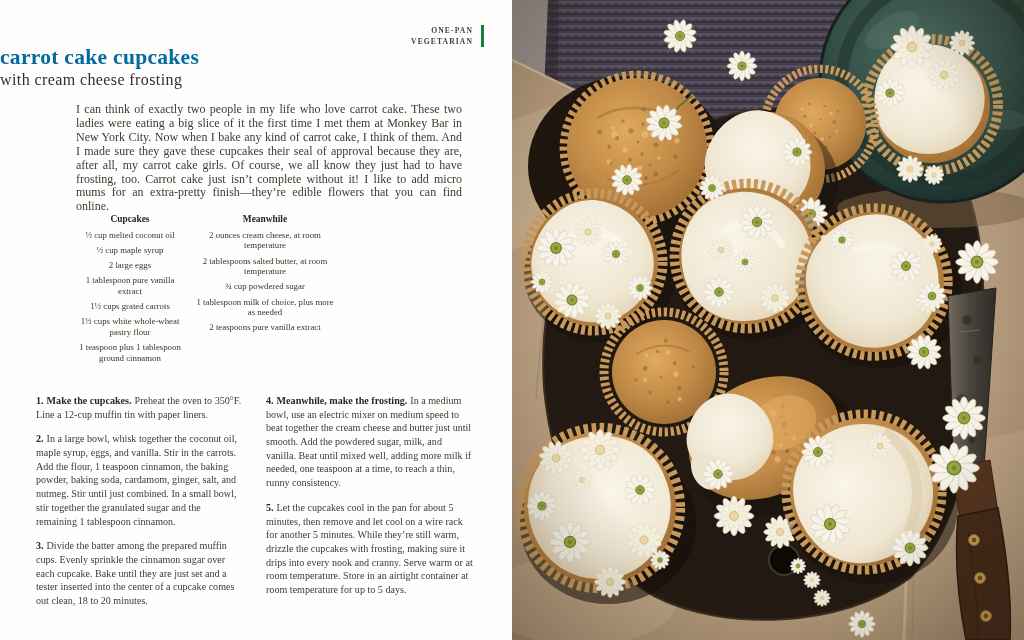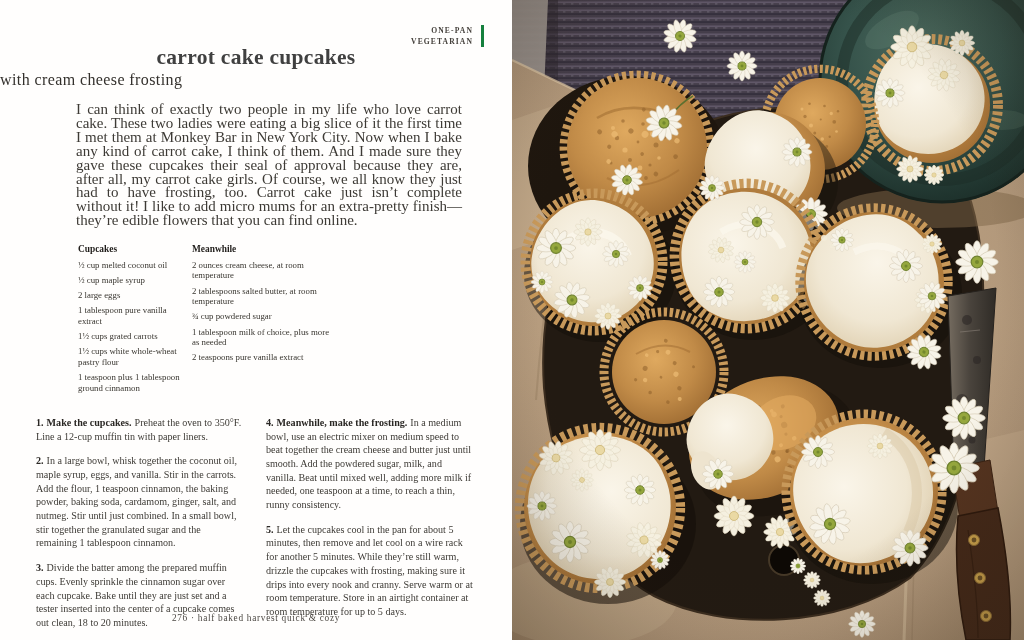--- a/index.html
+++ b/index.html
@@ -3,38 +3,38 @@
 <meta charset="utf-8">
 <style>
   html,body{margin:0;padding:0;background:#888;}
   .spread{width:1024px;height:640px;display:flex;overflow:hidden;background:#fff;
           font-family:"Liberation Serif", serif;}
   
   .page-left{position:relative;width:512px;height:640px;background:#fffefd;overflow:hidden;}
   .tags{position:absolute;top:25px;right:28px;text-align:right;font-size:7.6px;font-weight:700;
         letter-spacing:1.1px;color:#45413c;line-height:11px;border-right:3px solid #15803d;
         padding-right:8px;}
-  .title{margin:46px 0 0;text-align:center;font-size:21.5px;font-weight:700;color:#404040;
+  .title{margin:46px 0 0;text-align:left;font-size:21.5px;font-weight:700;color:#0369a1;
          letter-spacing:.3px;line-height:23px;}
   .subtitle{margin:2px 0 0;font-size:16px;font-weight:400;color:#33302c;
             letter-spacing:.4px;line-height:18px;}
   .meta{margin:13px 10px 0;text-align:center;font-size:9px;color:#3c3935;line-height:11px;}
   .meta b{font-size:8px;letter-spacing:.6px;}
   .meta .sep{padding:0 3px;}
-  .intro{width:386px;margin:14px 0 0 76px;font-size:15px;line-height:13.9px;text-align:justify;
+  .intro{width:386px;margin:14px 0 0 76px;font-size:12px;line-height:13.9px;text-align:justify;
          color:#3d3a35;}
-  .ing{display:flex;margin:16px 0 0 78px;}
+  .ing{display:flex;margin:0 0 0 78px;text-align:center;}
   .ing-col{font-size:8.8px;line-height:10.6px;color:#38352f;}
   .ing-col.c1{width:104px;margin-right:10px;}
   .ing-col.c2{width:122px;margin-right:10px;}
   .ing-col.c3{width:146px;}
   .ing-col h3{margin:0 0 5px;font-size:9.4px;color:#211e1b;}
   .ing-col p{margin:0 0 4.6px;}
   .steps{display:flex;margin:18px 0 0 36px;}
-  .steps-col{width:208px;font-size:10.1px;line-height:13.7px;color:#3d3a35;}
+  .steps-col{width:208px;font-size:10.1px;line-height:13.7px;color:#3d3a35;margin-top:8px;}
   .steps-col.s1{margin-right:22px;}
   .step{margin:0 0 11px;}
   .step b.num{margin-right:3px;color:#2a2724;}
   .step b.lead{color:#2a2724;}
   .step b.lead:not(:empty){margin-right:3px;}
   .footer{position:absolute;bottom:17px;left:0;width:512px;text-align:center;font-size:9.3px;
           letter-spacing:.7px;color:#4c4843;}
   
   .page-right{position:relative;width:512px;height:640px;overflow:hidden;background:#b59b7d;}
   .page-right svg{display:block;}
@@ -83,21 +83,20 @@
         <p class="step"><b class="num">1.</b><b class="lead">Make the cupcakes.</b><span>Preheat the oven to 350°F. Line a 12-cup muffin tin with paper liners.</span></p>
         <p class="step"><b class="num">2.</b><b class="lead"></b><span>In a large bowl, whisk together the coconut oil, maple syrup, eggs, and vanilla. Stir in the carrots. Add the flour, 1 teaspoon cinnamon, the baking powder, baking soda, cardamom, ginger, salt, and nutmeg. Stir until just combined. In a small bowl, stir together the granulated sugar and the remaining 1 tablespoon cinnamon.</span></p>
         <p class="step"><b class="num">3.</b><b class="lead"></b><span>Divide the batter among the prepared muffin cups. Evenly sprinkle the cinnamon sugar over each cupcake. Bake until they are just set and a tester inserted into the center of a cupcake comes out clean, 18 to 20 minutes.</span></p>
       </div>
       <div class="steps-col s2">
         <p class="step"><b class="num">4.</b><b class="lead">Meanwhile, make the frosting.</b><span>In a medium bowl, use an electric mixer on medium speed to beat together the cream cheese and butter just until smooth. Add the powdered sugar, milk, and vanilla. Beat until mixed well, adding more milk if needed, one teaspoon at a time, to reach a thin, runny consistency.</span></p>
         <p class="step"><b class="num">5.</b><b class="lead"></b><span>Let the cupcakes cool in the pan for about 5 minutes, then remove and let cool on a wire rack for another 5 minutes. While they’re still warm, drizzle the cupcakes with frosting, making sure it drips into every nook and cranny. Serve warm or at room temperature. Store in an airtight container at room temperature for up to 5 days.</span></p>
       </div>
     </div>
 
-    <div class="footer">276  ·  half baked harvest quick &amp; cozy</div>
   </div>
 
   <div class="page-right">
     <svg width="512" height="640" viewBox="0 0 512 640" xmlns="http://www.w3.org/2000/svg">
       <defs>
         <radialGradient id="gMuffin" cx="42%" cy="38%" r="72%">
           <stop offset="0%" stop-color="#dfa95f"></stop>
           <stop offset="55%" stop-color="#c08a47"></stop>
           <stop offset="100%" stop-color="#9a6830"></stop>
         </radialGradient>

